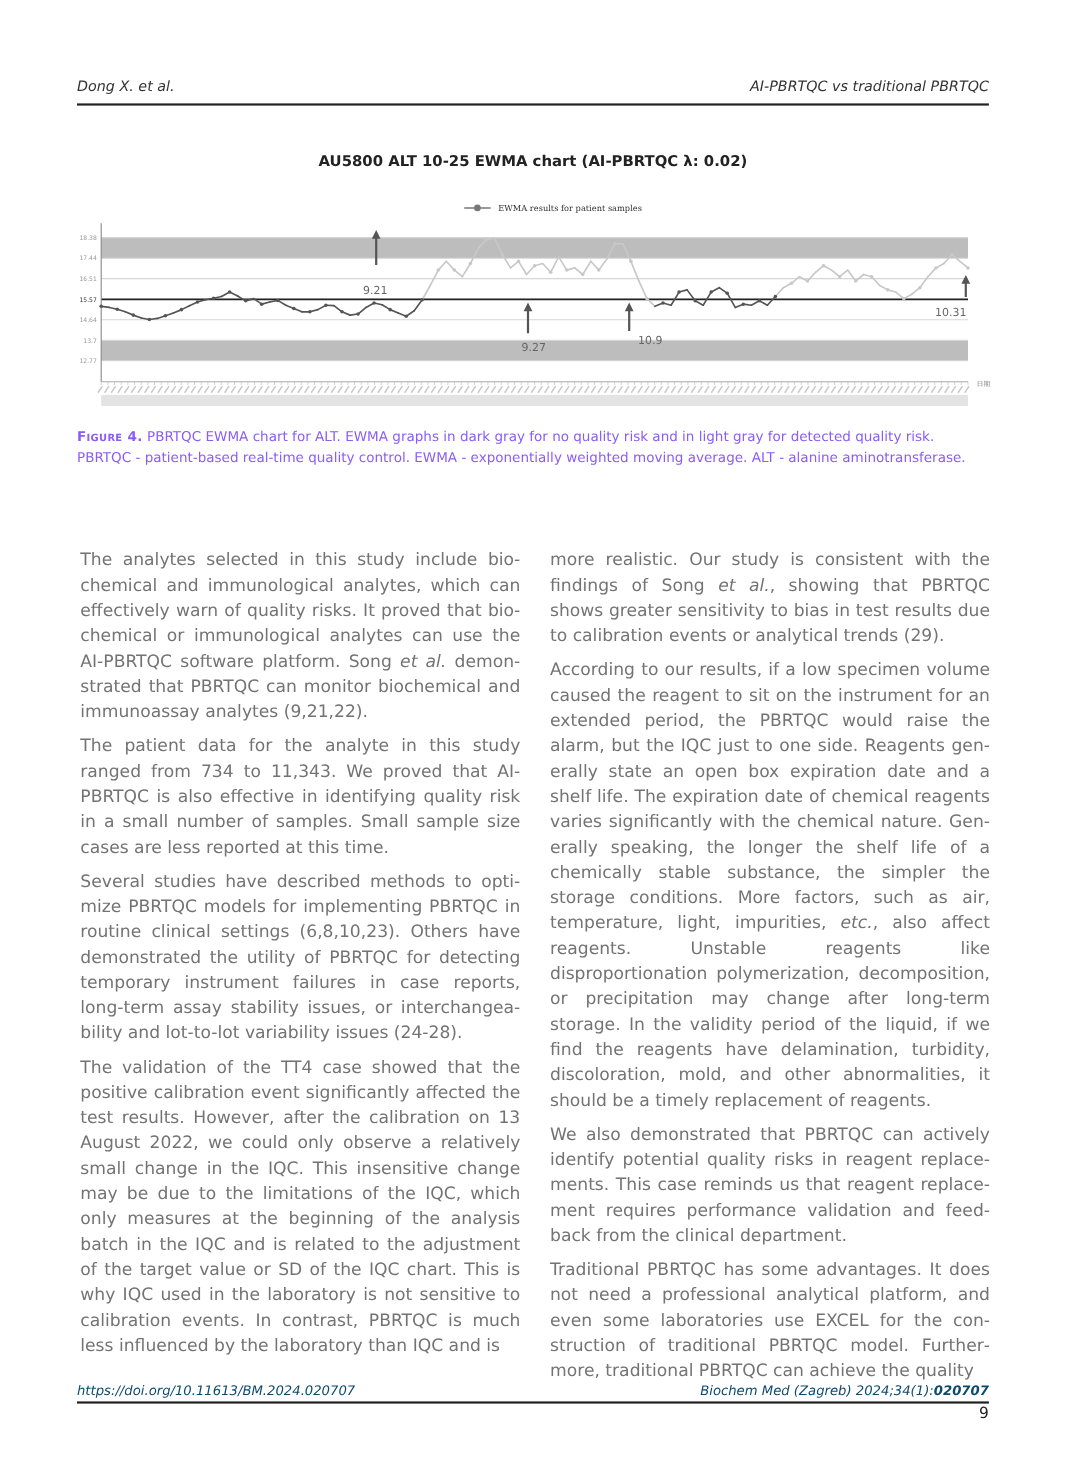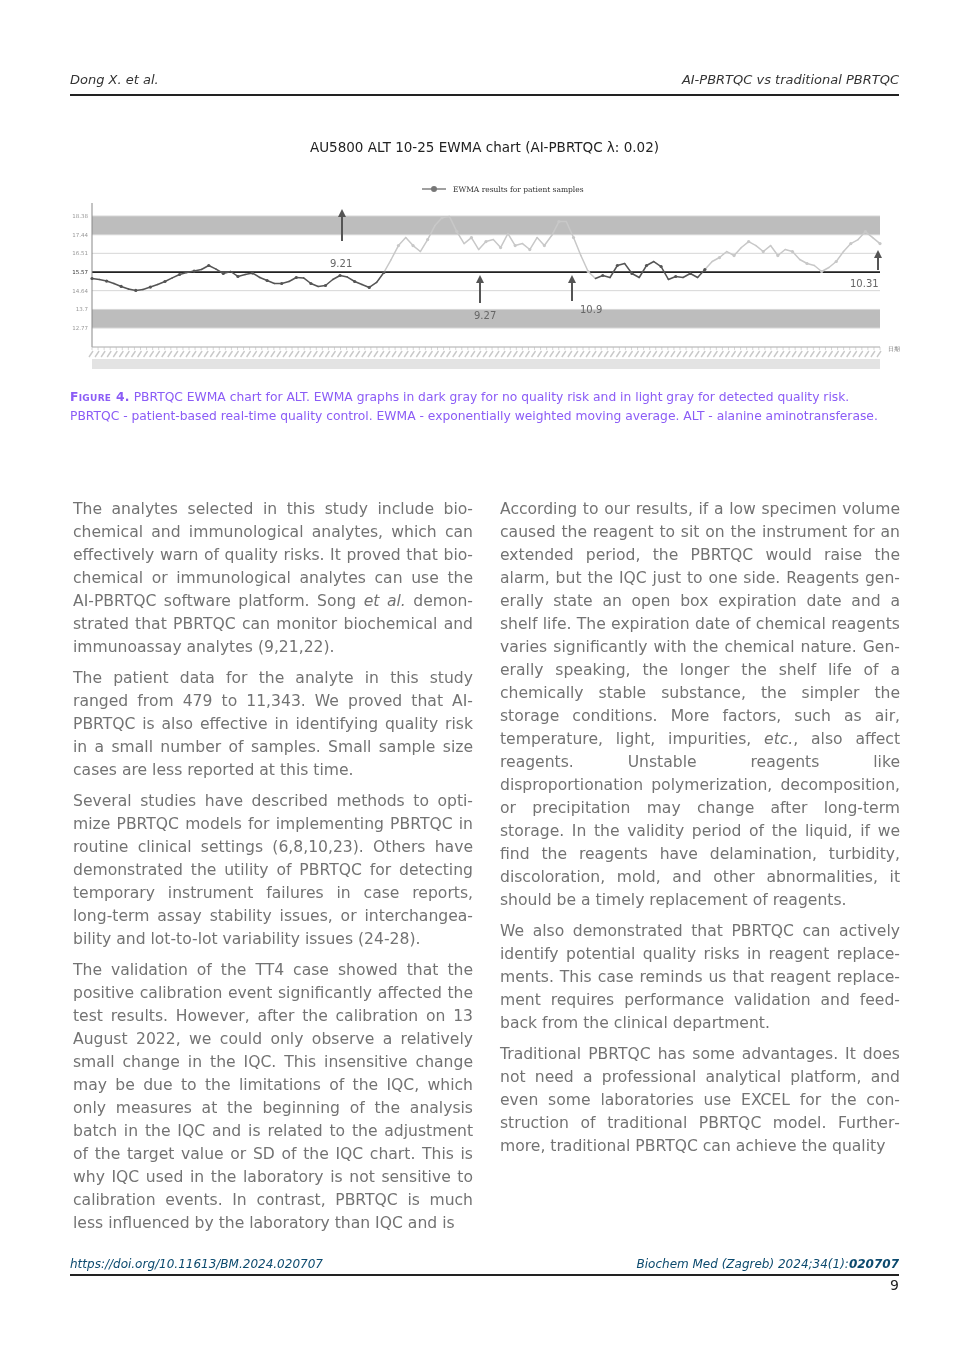--- a/index.html
+++ b/index.html
@@ -3,21 +3,21 @@
 <meta charset="utf-8">
 <style>
   html, body { margin: 0; padding: 0; background: #ffffff; }
   body { width: 969px; height: 1346px; position: relative; overflow: hidden;
          font-family: "DejaVu Sans", sans-serif; color: #222; }
   .hdr { position: absolute; left: 70px; right: 70px; top: 70px; height: 24px;
          border-bottom: 2px solid #222; font-style: italic; font-size: 13px; color: #333; }
   .hdr .l { position: absolute; left: 0; top: 2px; }
   .hdr .r { position: absolute; right: 0; top: 2px; text-align: right; }
   .fig-title { position: absolute; left: 0; width: 969px; top: 139px; text-align: center;
-               font-size: 13.5px; font-weight: normal; color: #222; }
+               font-size: 13.5px; font-weight: bold; color: #222; }
   #chart { position: absolute; left: 60px; top: 175px; width: 850px; height: 200px; }
   .caption { position: absolute; left: 70px; width: 830px; top: 388px; font-size: 12.3px;
              line-height: 19px; color: #8b5cf6; }
   .caption .lab { font-weight: bold; font-variant: small-caps; letter-spacing: 0.3px; }
   .col { position: absolute; top: 498px; width: 400px; font-size: 15.6px; line-height: 23px;
          color: #737373; text-align: justify; hyphens: manual; }
   .col.left { left: 73px; }
   .col.right { left: 500px; }
   .col p { margin: 0 0 8px 0; }
   .ftr { position: absolute; left: 70px; right: 70px; top: 1257px; height: 17px;
@@ -501,26 +501,27 @@
     <polygon points="814,83 822,83 818,75" fill="#555"></polygon>
     <text x="790" y="112" font-size="10" fill="#666" class="ax-text">10.31</text>
   </svg>
 
 <div class="caption">
   <span class="lab">Figure 4.</span><span> PBRTQC EWMA chart for ALT. EWMA graphs in dark gray for no quality risk and in light gray for detected quality risk. PBRTQC - patient-based real-time quality control. EWMA - exponentially weighted moving average. ALT - alanine aminotransferase.</span>
 </div>
 
 <div class="col left">
   <p>The analytes selected in this study include bio­chemical and immunological analytes, which can effectively warn of quality risks. It proved that bio­chemical or immunological analytes can use the AI-PBRTQC software platform. Song <i>et al.</i> demon­strated that PBRTQC can monitor biochemical and immunoassay analytes (9,21,22).</p>
-  <p>The patient data for the analyte in this study ranged from 479 to 11,343. We proved that AI-PBRTQC is also effective in identifying quality risk in a small number of samples. Small sample size cases are less reported at this time.</p>
+  <p>The patient data for the analyte in this study ranged from 734 to 11,343. We proved that AI-PBRTQC is also effective in identifying quality risk in a small number of samples. Small sample size cases are less reported at this time.</p>
   <p>Several studies have described methods to opti­mize PBRTQC models for implementing PBRTQC in routine clinical settings (6,8,10,23). Others have demonstrated the utility of PBRTQC for detecting temporary instrument failures in case reports, long-term assay stability issues, or interchangea­bility and lot-to-lot variability issues (24-28).</p>
   <p>The validation of the TT4 case showed that the positive calibration event significantly affected the test results. However, after the calibration on 13 August 2022, we could only observe a relatively small change in the IQC. This insensitive change may be due to the limitations of the IQC, which only measures at the beginning of the analysis batch in the IQC and is related to the adjustment of the target value or SD of the IQC chart. This is why IQC used in the laboratory is not sensitive to calibration events. In contrast, PBRTQC is much less influenced by the laboratory than IQC and is</p>
 </div>
 
 <div class="col right">
+  <p>more realistic. Our study is consistent with the findings of Song <i>et al.</i>, showing that PBRTQC shows greater sensitivity to bias in test results due to calibration events or analytical trends (29).</p>
   <p>According to our results, if a low specimen volume caused the reagent to sit on the instrument for an extended period, the PBRTQC would raise the alarm, but the IQC just to one side. Reagents gen­erally state an open box expiration date and a shelf life. The expiration date of chemical reagents varies significantly with the chemical nature. Gen­erally speaking, the longer the shelf life of a chemi­cally stable substance, the simpler the storage conditions. More factors, such as air, temperature, light, impurities, <i>etc.</i>, also affect reagents. Unstable reagents like disproportionation polymerization, decomposition, or precipitation may change after long-term storage. In the validity period of the liq­uid, if we find the reagents have delamination, tur­bidity, discoloration, mold, and other abnormali­ties, it should be a timely replacement of reagents.</p>
   <p>We also demonstrated that PBRTQC can actively identify potential quality risks in reagent replace­ments. This case reminds us that reagent replace­ment requires performance validation and feed­back from the clinical department.</p>
   <p>Traditional PBRTQC has some advantages. It does not need a professional analytical platform, and even some laboratories use EXCEL for the con­struction of traditional PBRTQC model. Further­more, traditional PBRTQC can achieve the quality</p>
 </div>
 
 <div class="ftr">
   <span class="l">https://doi.org/10.11613/BM.2024.020707</span>
   <span class="r"><span>Biochem Med (Zagreb) 2024;34(1):</span><b>020707</b></span>
 </div>
 <div class="pageno">9</div>

